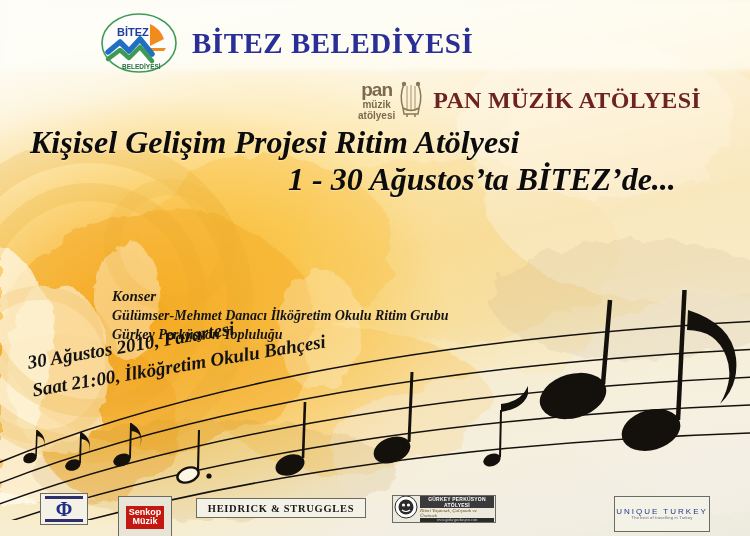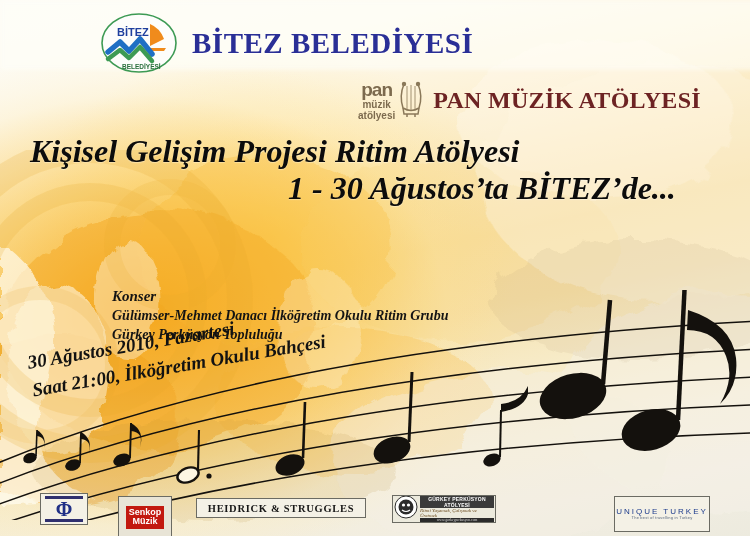--- a/index.html
+++ b/index.html
@@ -40,21 +40,21 @@
   .pan-words{display:flex;flex-direction:column;align-items:center;line-height:1;
     font-family:"Liberation Sans",sans-serif;color:#7c6a4e;}
   .pan-words .w1{font-size:19px;font-weight:bold;letter-spacing:-1px;}
   .pan-words .w2{font-size:10px;font-weight:bold;margin-top:1px;}
   .pan-words .w3{font-size:10px;font-weight:bold;margin-top:1px;}
   .pan-title{font-weight:bold;font-size:24px;color:#6d2323;letter-spacing:.3px;white-space:nowrap;}
   
   .headline{position:absolute;left:0;top:124px;width:750px;color:#0c0c0c;font-style:italic;font-weight:bold;}
   .hl{white-space:nowrap;text-shadow:0 1px 1px rgba(255,255,255,.35);}
   .hl1{font-size:31px;margin-left:30px;}
-  .hl2{font-size:32px;margin-left:30px;margin-top:9px;}
+  .hl2{font-size:32px;margin-left:30px;}
   .hl3{font-size:32px;margin-left:288px;}
   
   .konser{position:absolute;left:112px;top:288px;color:#141414;font-style:italic;font-weight:bold;}
   .konser .k0{font-size:15px;}
   .konser .k1{font-size:14px;margin-top:3px;}
   .konser .k2{font-size:14px;margin-top:3px;}
   
   .daterot{position:absolute;left:26px;top:352px;transform:rotate(-9.5deg);transform-origin:left top;
     color:#121212;font-style:italic;font-weight:bold;}
   .daterot .d1{font-size:19px;white-space:nowrap;}

